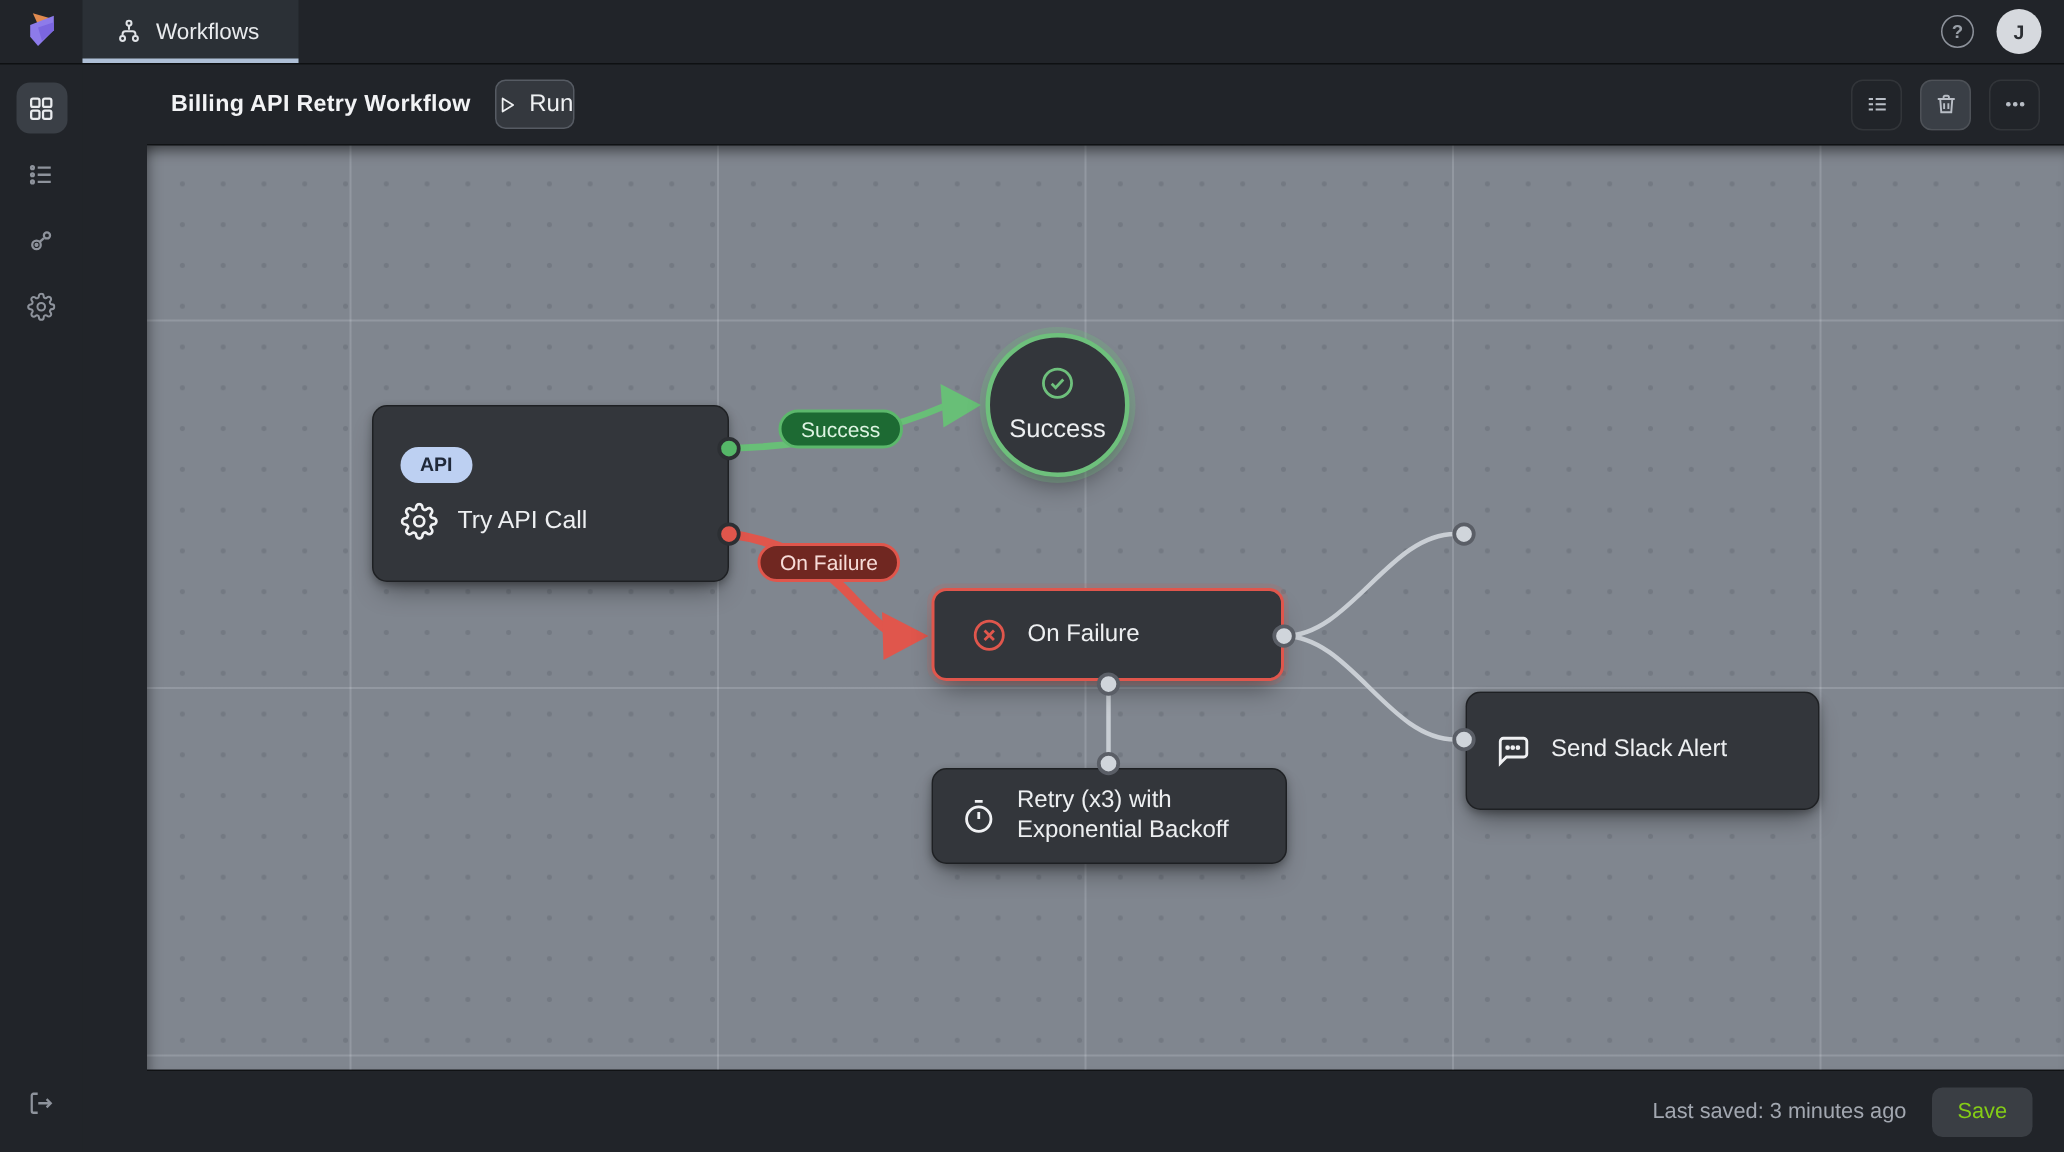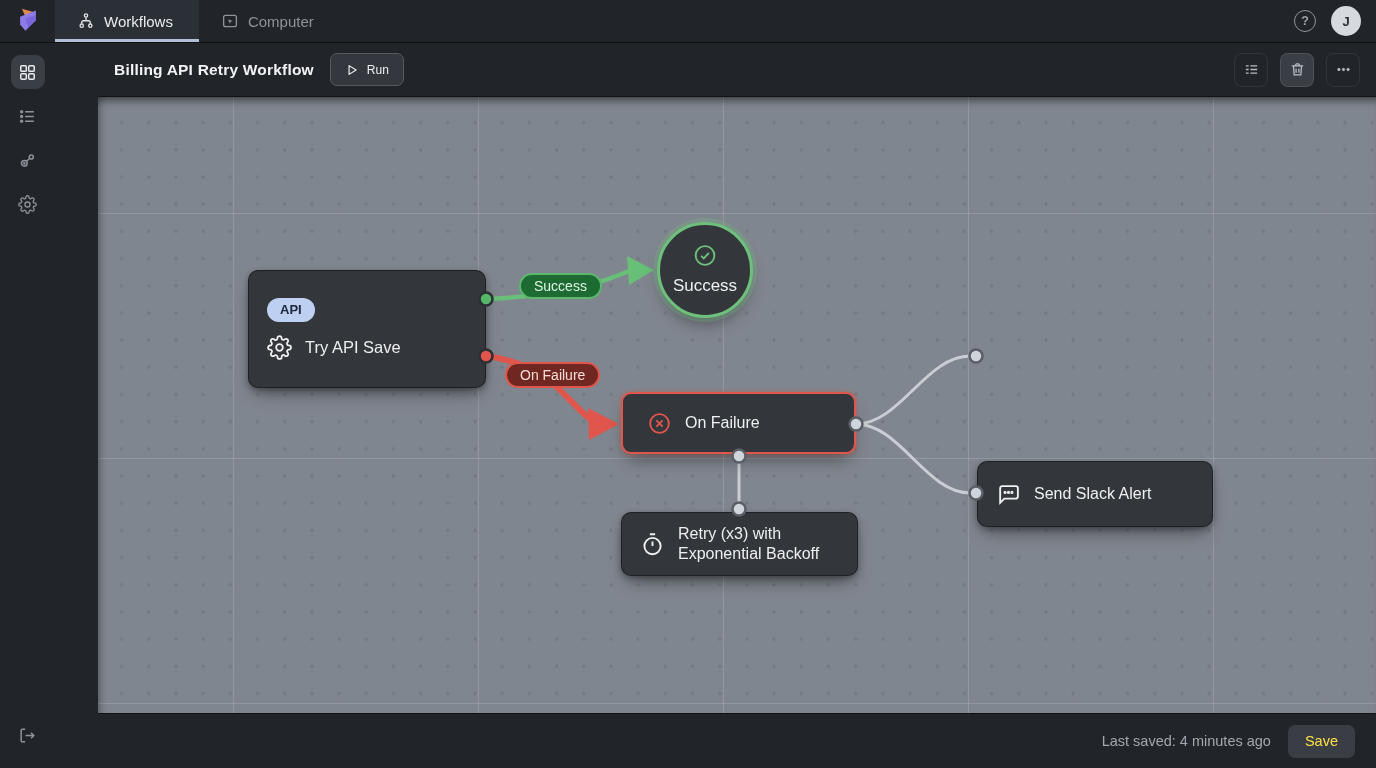--- a/index.html
+++ b/index.html
@@ -34,22 +34,22 @@
   .side-btn.active { background:#3a3f46; }
   .side-btn.active svg { stroke:#e9ebee; }
   .side-btn.logout { margin-top:auto; margin-bottom:16px; }
 
   .content { flex:1; display:flex; flex-direction:column; min-width:0; }
 
   
   .toolbar { height:54px; flex:0 0 54px; background:#212429; display:flex; align-items:center;
              padding:0 16px; border-bottom:1px solid rgba(0,0,0,.5); position:relative; z-index:6; }
   .wf-title { color:#f2f3f5; font-size:15.5px; font-weight:bold; letter-spacing:.2px; }
-  .run-btn { margin-left:16px; height:33px; padding:0 14px; background:#34383e; border:1px solid #565b63;
-             border-radius:7px; color:#eef0f2; font-size:12px; display:flex; align-items:center;
+  .run-btn { margin-left:16px; height:33px; padding:0 0; background:#34383e; border:1px solid #565b63;
+             border-radius:7px; color:#eef0f2; font-size:16px; display:flex; align-items:center;
              gap:8px; cursor:pointer; }
   .run-btn svg { width:14px; height:14px; }
   .toolbar-spacer { flex:1; }
   .tool-btn { width:34px; height:34px; border-radius:8px; border:1px solid rgba(255,255,255,.08);
               background:transparent; display:flex; align-items:center; justify-content:center;
               cursor:pointer; margin-left:12px; }
   .tool-btn.raised { background:#3a3f46; border-color:rgba(255,255,255,.1); }
   .tool-btn svg { width:17px; height:17px; stroke:#b9bec6; }
 
   
@@ -88,21 +88,21 @@
   .edge-pill.success { background:#1d6a33; border:2px solid #5cb86c; color:#ddf4e2; }
   .edge-pill.failure { background:#702721; border:2px solid #e0564c; color:#f7dcd8; }
 
   .scroll-thumb { position:absolute; width:7px; border-radius:4px; background:#45494f; opacity:.9;
                   z-index:5; cursor:grab; }
 
   
   .statusbar { height:55px; flex:0 0 55px; background:#212429; border-top:1px solid rgba(0,0,0,.5);
                display:flex; align-items:center; justify-content:flex-end; gap:17px; padding-right:21px; }
   .saved-text { color:#a2a7b0; font-size:14.5px; }
-  .save-btn { background:#3a3e44; color:#fde047; border:none; border-radius:7px; height:33px;
+  .save-btn { background:#3a3e44; color:#84cc16; border:none; border-radius:7px; height:33px;
               padding:0 17px; font-size:14.5px; cursor:pointer; }
 </style>
 </head>
 <body>
 
 <div class="app">
 
   <div class="topbar">
     <div class="logo-box">
       <svg width="28" height="30" viewBox="0 0 32 34">
@@ -114,27 +114,20 @@
     <div class="tab active">
       <svg viewBox="0 0 24 24" fill="none" stroke="#dfe2e6" stroke-width="1.8">
         <circle cx="12" cy="4.7" r="2.2"></circle>
           <circle cx="6.3" cy="18.2" r="2.2"></circle>
           <circle cx="17.7" cy="18.2" r="2.2"></circle>
         <path d="M12 7v3.5M6.3 15.8v-1.6a2.5 2.5 0 0 1 2.5-2.5h6.4a2.5 2.5 0 0 1 2.5 2.5v1.6"></path>
       </svg>
       <span>Workflows</span>
       <span class="tabline"></span>
     </div>
-    <div class="tab">
-      <svg viewBox="0 0 24 24" fill="none" stroke="#8e939c" stroke-width="1.8">
-        <rect x="3.5" y="4.5" width="17" height="15" rx="2.5"></rect>
-        <path d="M9.5 9.5l6 2.6-2.7 1-1 2.7z" fill="#8e939c" stroke="none"></path>
-      </svg>
-      <span>Computer</span>
-    </div>
     <div class="topbar-spacer"></div>
     <div class="topbar-right">
       <div class="help-circle">
         <span>?</span>
       </div>
       <div class="avatar">
         <span>J</span>
       </div>
     </div>
   </div>
@@ -222,21 +215,21 @@
           <path d="M641,359 L641,409" fill="none" stroke="#c9ced4" stroke-width="3" stroke-linecap="round"></path>
         </svg>
 
         <div class="node block" style="left:150px; top:173px; width:238px; height:118px;">
           <span class="badge">API</span>
           <span class="node-row">
             <svg viewBox="0 0 24 24" fill="none" stroke-width="1.7">
               <circle cx="12" cy="12" r="3.2"></circle>
               <path d="M19.4 15a1.65 1.65 0 0 0 .33 1.82l.06.06a2 2 0 0 1 0 2.83 2 2 0 0 1-2.83 0l-.06-.06a1.65 1.65 0 0 0-1.82-.33 1.65 1.65 0 0 0-1 1.51V21a2 2 0 0 1-2 2 2 2 0 0 1-2-2v-.09A1.65 1.65 0 0 0 9 19.4a1.65 1.65 0 0 0-1.82.33l-.06.06a2 2 0 0 1-2.83 0 2 2 0 0 1 0-2.83l.06-.06a1.65 1.65 0 0 0 .33-1.82 1.65 1.65 0 0 0-1.51-1H3a2 2 0 0 1-2-2 2 2 0 0 1 2-2h.09A1.65 1.65 0 0 0 4.6 9a1.65 1.65 0 0 0-.33-1.82l-.06-.06a2 2 0 0 1 0-2.83 2 2 0 0 1 2.83 0l.06.06a1.65 1.65 0 0 0 1.82.33H9a1.65 1.65 0 0 0 1-1.51V3a2 2 0 0 1 2-2 2 2 0 0 1 2 2v.09a1.65 1.65 0 0 0 1 1.51 1.65 1.65 0 0 0 1.82-.33l.06-.06a2 2 0 0 1 2.83 0 2 2 0 0 1 0 2.83l-.06.06a1.65 1.65 0 0 0-.33 1.82V9a1.65 1.65 0 0 0 1.51 1H21a2 2 0 0 1 2 2 2 2 0 0 1-2 2h-.09a1.65 1.65 0 0 0-1.51 1z"></path>
             </svg>
-            <span>Try API Save</span>
+            <span>Try API Call</span>
           </span>
         </div>
 
         <div class="node circle" style="left:559px; top:125px; width:96px; height:96px;">
           <svg viewBox="0 0 24 24" fill="none" stroke-width="1.8">
             <circle cx="12" cy="12" r="9"></circle>
               <path d="M8.3 12.3l2.5 2.5 4.9-5.2"></path>
           </svg>
           <span>Success</span>
         </div>
@@ -251,21 +244,21 @@
 
         <div class="node" style="left:523px; top:415px; width:237px; height:64px;">
           <svg viewBox="0 0 24 24" fill="none" stroke-width="1.8">
             <circle cx="12" cy="13.5" r="7.8"></circle>
               <path d="M12 13.5V9M9.5 2.2h5"></path>
           </svg>
           <span>Retry (x3) with Exponential Backoff</span>
         </div>
 
 
-        <div class="node" style="left:879px; top:364px; width:236px; height:66px;">
+        <div class="node" style="left:879px; top:364px; width:236px; height:79px;">
           <svg viewBox="0 0 24 24" fill="none" stroke-width="1.8">
             <path d="M21 14a2 2 0 0 1-2 2H8l-4 4V6a2 2 0 0 1 2-2h13a2 2 0 0 1 2 2z"></path>
             <circle cx="8.7" cy="10" r="0.6" fill="#f0f1f3"></circle>
               <circle cx="12" cy="10" r="0.6" fill="#f0f1f3"></circle>
               <circle cx="15.3" cy="10" r="0.6" fill="#f0f1f3"></circle>
           </svg>
           <span>Send Slack Alert</span>
         </div>
 
         <svg class="layer wires" width="1321" height="616" viewBox="0 0 1321 616" style="z-index:3;">
@@ -278,19 +271,19 @@
           <circle cx="878" cy="396" r="6.5" fill="#d0d5db" stroke="#5a5e66" stroke-width="2.5"></circle>
         </svg>
 
         <div class="edge-pill success" style="left:421px; top:176px;">Success</div>
         <div class="edge-pill failure" style="left:407px; top:265px;">On Failure</div>
 
         <div class="scroll-thumb" style="left:1306px; top:215px; height:246px;"></div>
       </div>
 
       <div class="statusbar">
-        <span class="saved-text">Last saved: 4 minutes ago</span>
+        <span class="saved-text">Last saved: 3 minutes ago</span>
         <button class="save-btn">Save</button>
       </div>
 
     </div>
   </div>
 </div>
 
 </body></html>

